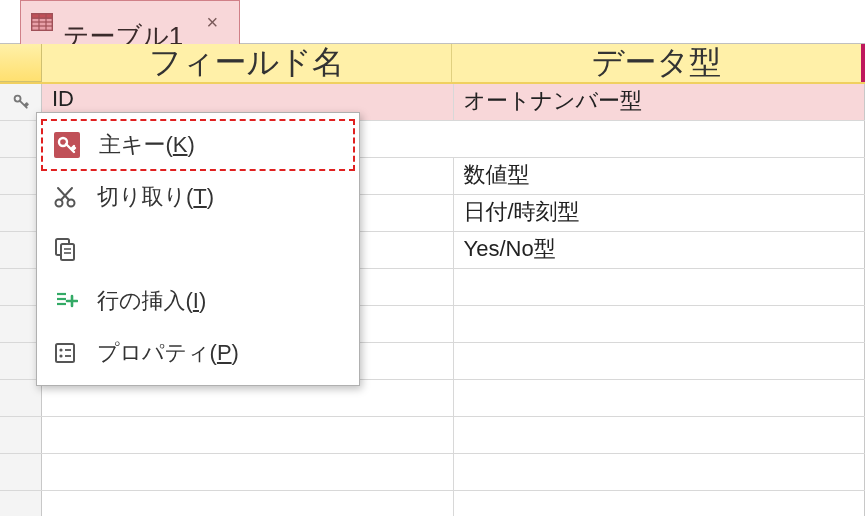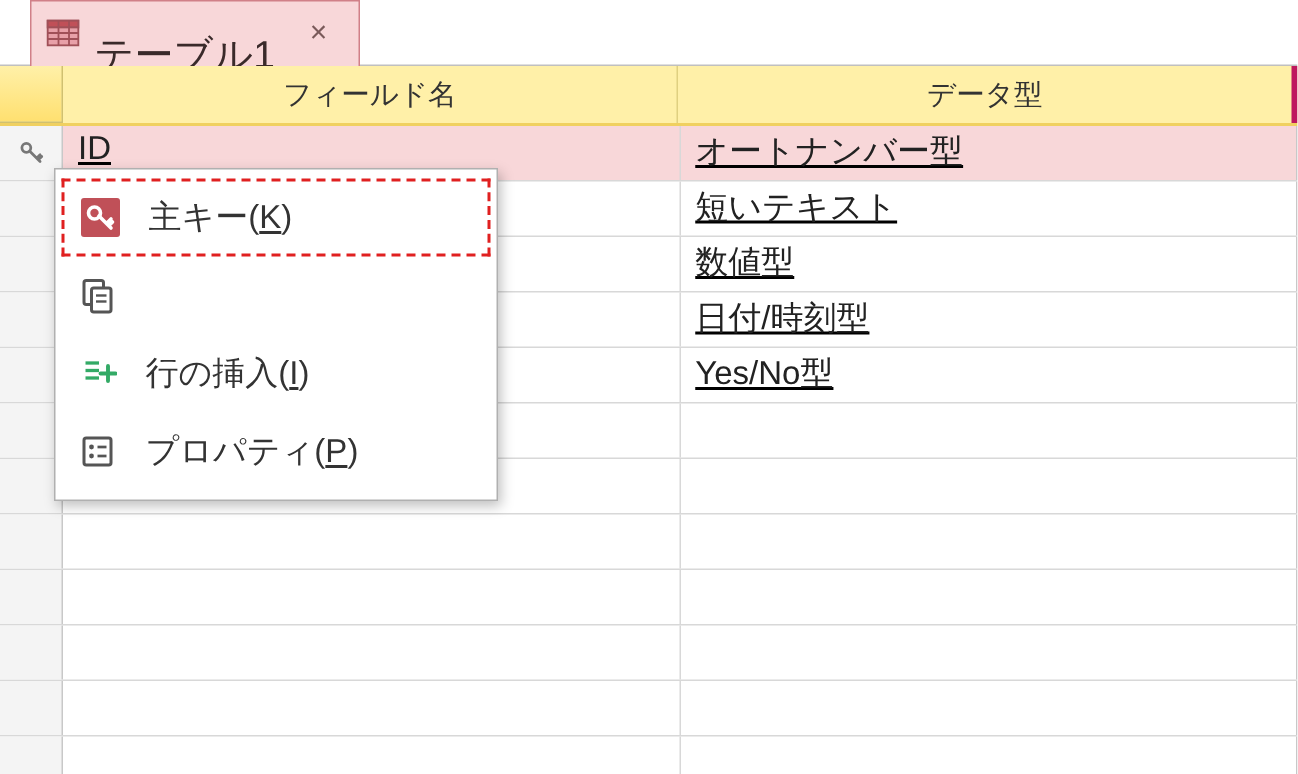--- a/index.html
+++ b/index.html
@@ -54,32 +54,31 @@
   }
   .row-sel-hdr {
     width: 42px;
     background: linear-gradient(#fff0a8,#ffe070);
     border-right: 1px solid #d0c070;
     border-bottom: 1px solid #d0c070;
   }
   .col-h {
     flex: 1;
     text-align: left;
-    font-size: 19px;
+    font-size: 32px;
     color: #333;
     border-right: 1px solid #e0d080;
     display: flex; align-items: center; justify-content: center;
   }
   .col-h:last-child { border-right: 4px solid #be185d; }
   .rows { }
   .row {
     display: flex;
     height: 37px;
     border-bottom: 1px solid #d8d8d8;
-    text-decoration: underline;
   }
   .row-sel {
     width: 42px;
     background: #f4f4f4;
     border-right: 1px solid #c8c8c8;
     display: flex; align-items: center; justify-content: center;
     position: relative;
   }
   .cell {
     flex: 1;
@@ -91,21 +90,21 @@
     overflow: hidden;
   }
   .cell:last-child { border-right: 1px solid #c8c8c8; }
   .row.active .cell { background: #f8d7d9; }
   .row.active .row-sel { background: #f4f4f4; }
   
   .ctx-menu {
     position: absolute;
     left: 36px;
     top: 112px;
-    width: 296px;
+    width: 324px;
     background: #fff;
     border: 1px solid #b0b0b0;
     box-shadow: 2px 3px 8px rgba(0,0,0,.25);
     padding: 6px 4px;
     z-index: 10;
   }
   .ctx-item {
     display: flex;
     align-items: center;
     height: 52px;
@@ -161,21 +160,20 @@
               <use href="#ico-key-small"></use>
             </svg>
           </span>
         </div>
         <div class="cell">ID</div>
         <div class="cell">オートナンバー型</div>
       </div>
       <div class="row">
         <div class="row-sel"></div>
         <div class="cell"></div>
-        <div class="cell">短いテキスト</div>
       </div>
       <div class="row">
         <div class="row-sel"></div>
         <div class="cell"></div>
         <div class="cell">数値型</div>
       </div>
       <div class="row">
         <div class="row-sel"></div>
         <div class="cell"></div>
         <div class="cell">日付/時刻型</div>
@@ -224,20 +222,28 @@
 </div>
 
 <div class="ctx-menu" id="ctx">
     <div class="ctx-item highlight">
       <span class="ctx-icon">
         <svg width="26" height="26" viewBox="0 0 26 26">
           <use href="#ico-key"></use>
         </svg>
       </span>
       <span class="ctx-label">主キー(<span class="ul">K</span>)</span>
+    </div>
+    <div class="ctx-item">
+      <span class="ctx-icon">
+        <svg width="26" height="26" viewBox="0 0 26 26">
+          <use href="#ico-scissors"></use>
+        </svg>
+      </span>
+      <span class="ctx-label">切り取り(<span class="ul">T</span>)</span>
     </div>
     <div class="ctx-item">
       <span class="ctx-icon">
         <svg width="26" height="26" viewBox="0 0 26 26">
           <use href="#ico-copy"></use>
         </svg>
       </span>
     </div>
     <div class="ctx-item">
       <span class="ctx-icon">

